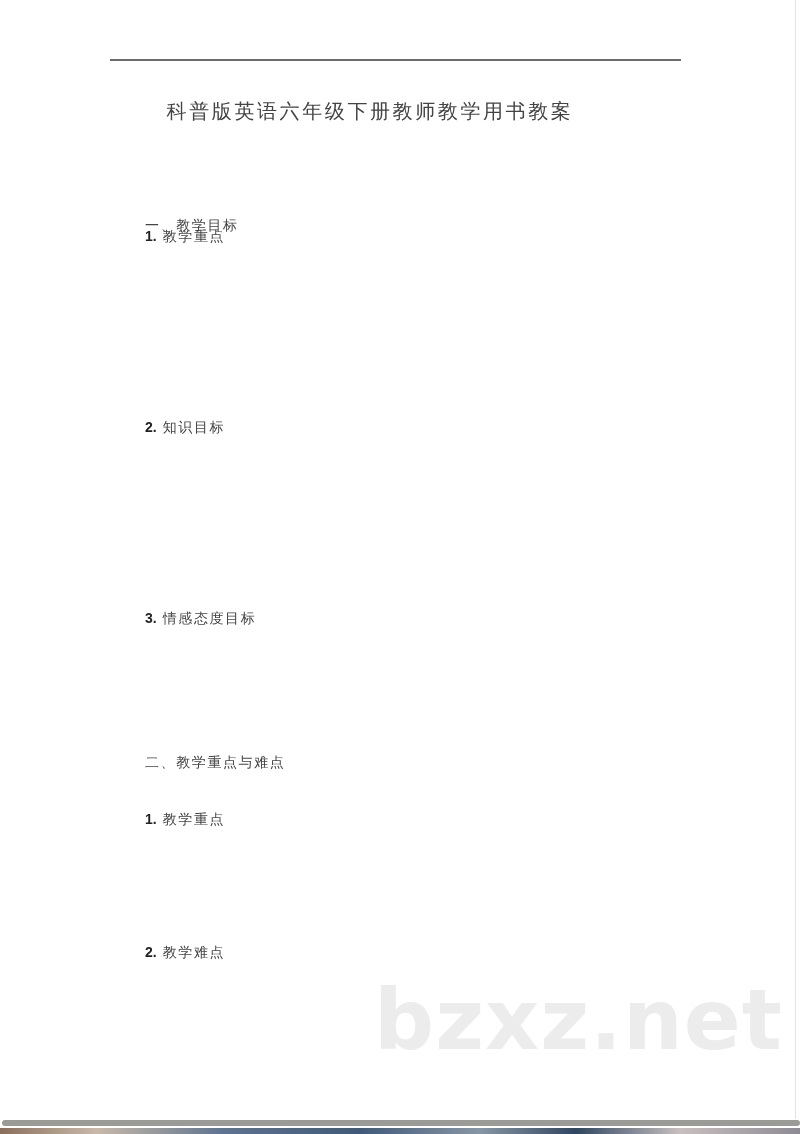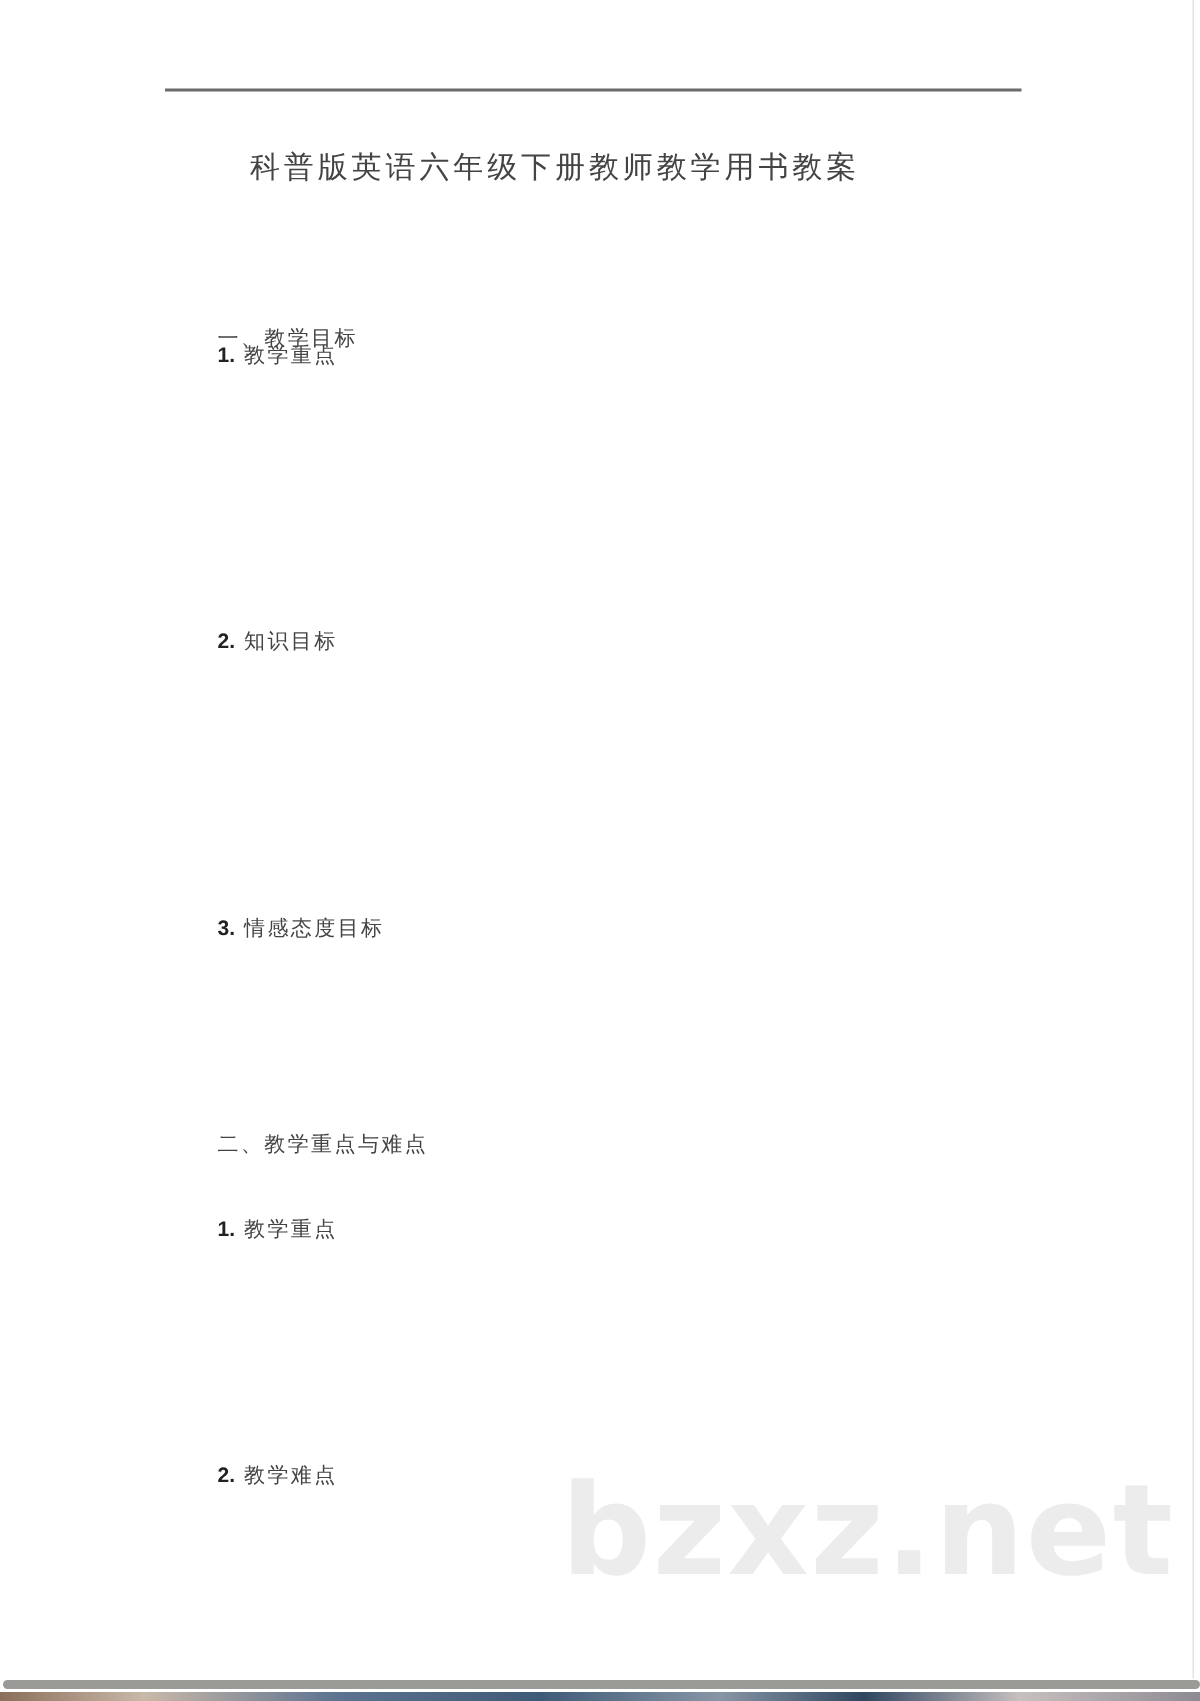--- a/index.html
+++ b/index.html
@@ -128,21 +128,21 @@
   <div class="heading" style="top:610px;">
     <span class="num">3.</span><span>情感态度目标</span>
   </div>
 
   <div class="heading" style="top:754px;">二、教学重点与难点</div>
 
   <div class="heading" style="top:811px;">
     <span class="num">1.</span><span>教学重点</span>
   </div>
 
-  <div class="heading" style="top:975px;text-align:right;">
+  <div class="heading" style="top:944px;text-align:right;">
     <span class="num">2.</span><span>教学难点</span>
   </div>
 
   <div class="watermark">bzxz.net</div>
 </div>
 
 <div class="scroll-track"></div>
 <div class="scroll-thumb"></div>
 <div class="photo-strip"></div>
 

